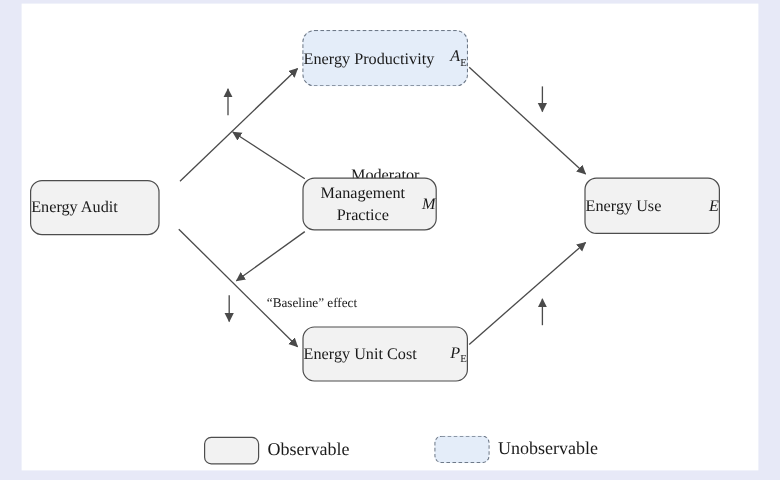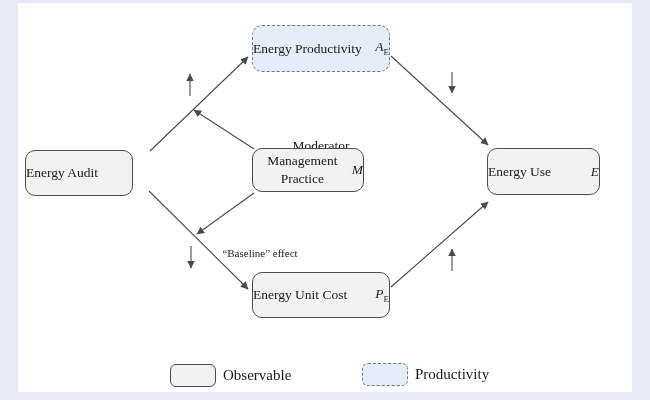--- a/index.html
+++ b/index.html
@@ -92,15 +92,15 @@
     <div>“Baseline” effect</div>
   </div>
 
   <div class="legend-row" style="left:170px;top:364px;">
     <div class="legend-swatch observable"></div>
     <span>Observable</span>
   </div>
 
   <div class="legend-row" style="left:362px;top:363px;">
     <div class="legend-swatch unobservable"></div>
-    <span>Productivity</span>
+    <span>Unobservable</span>
   </div>
 </div>
 
 </body></html>

